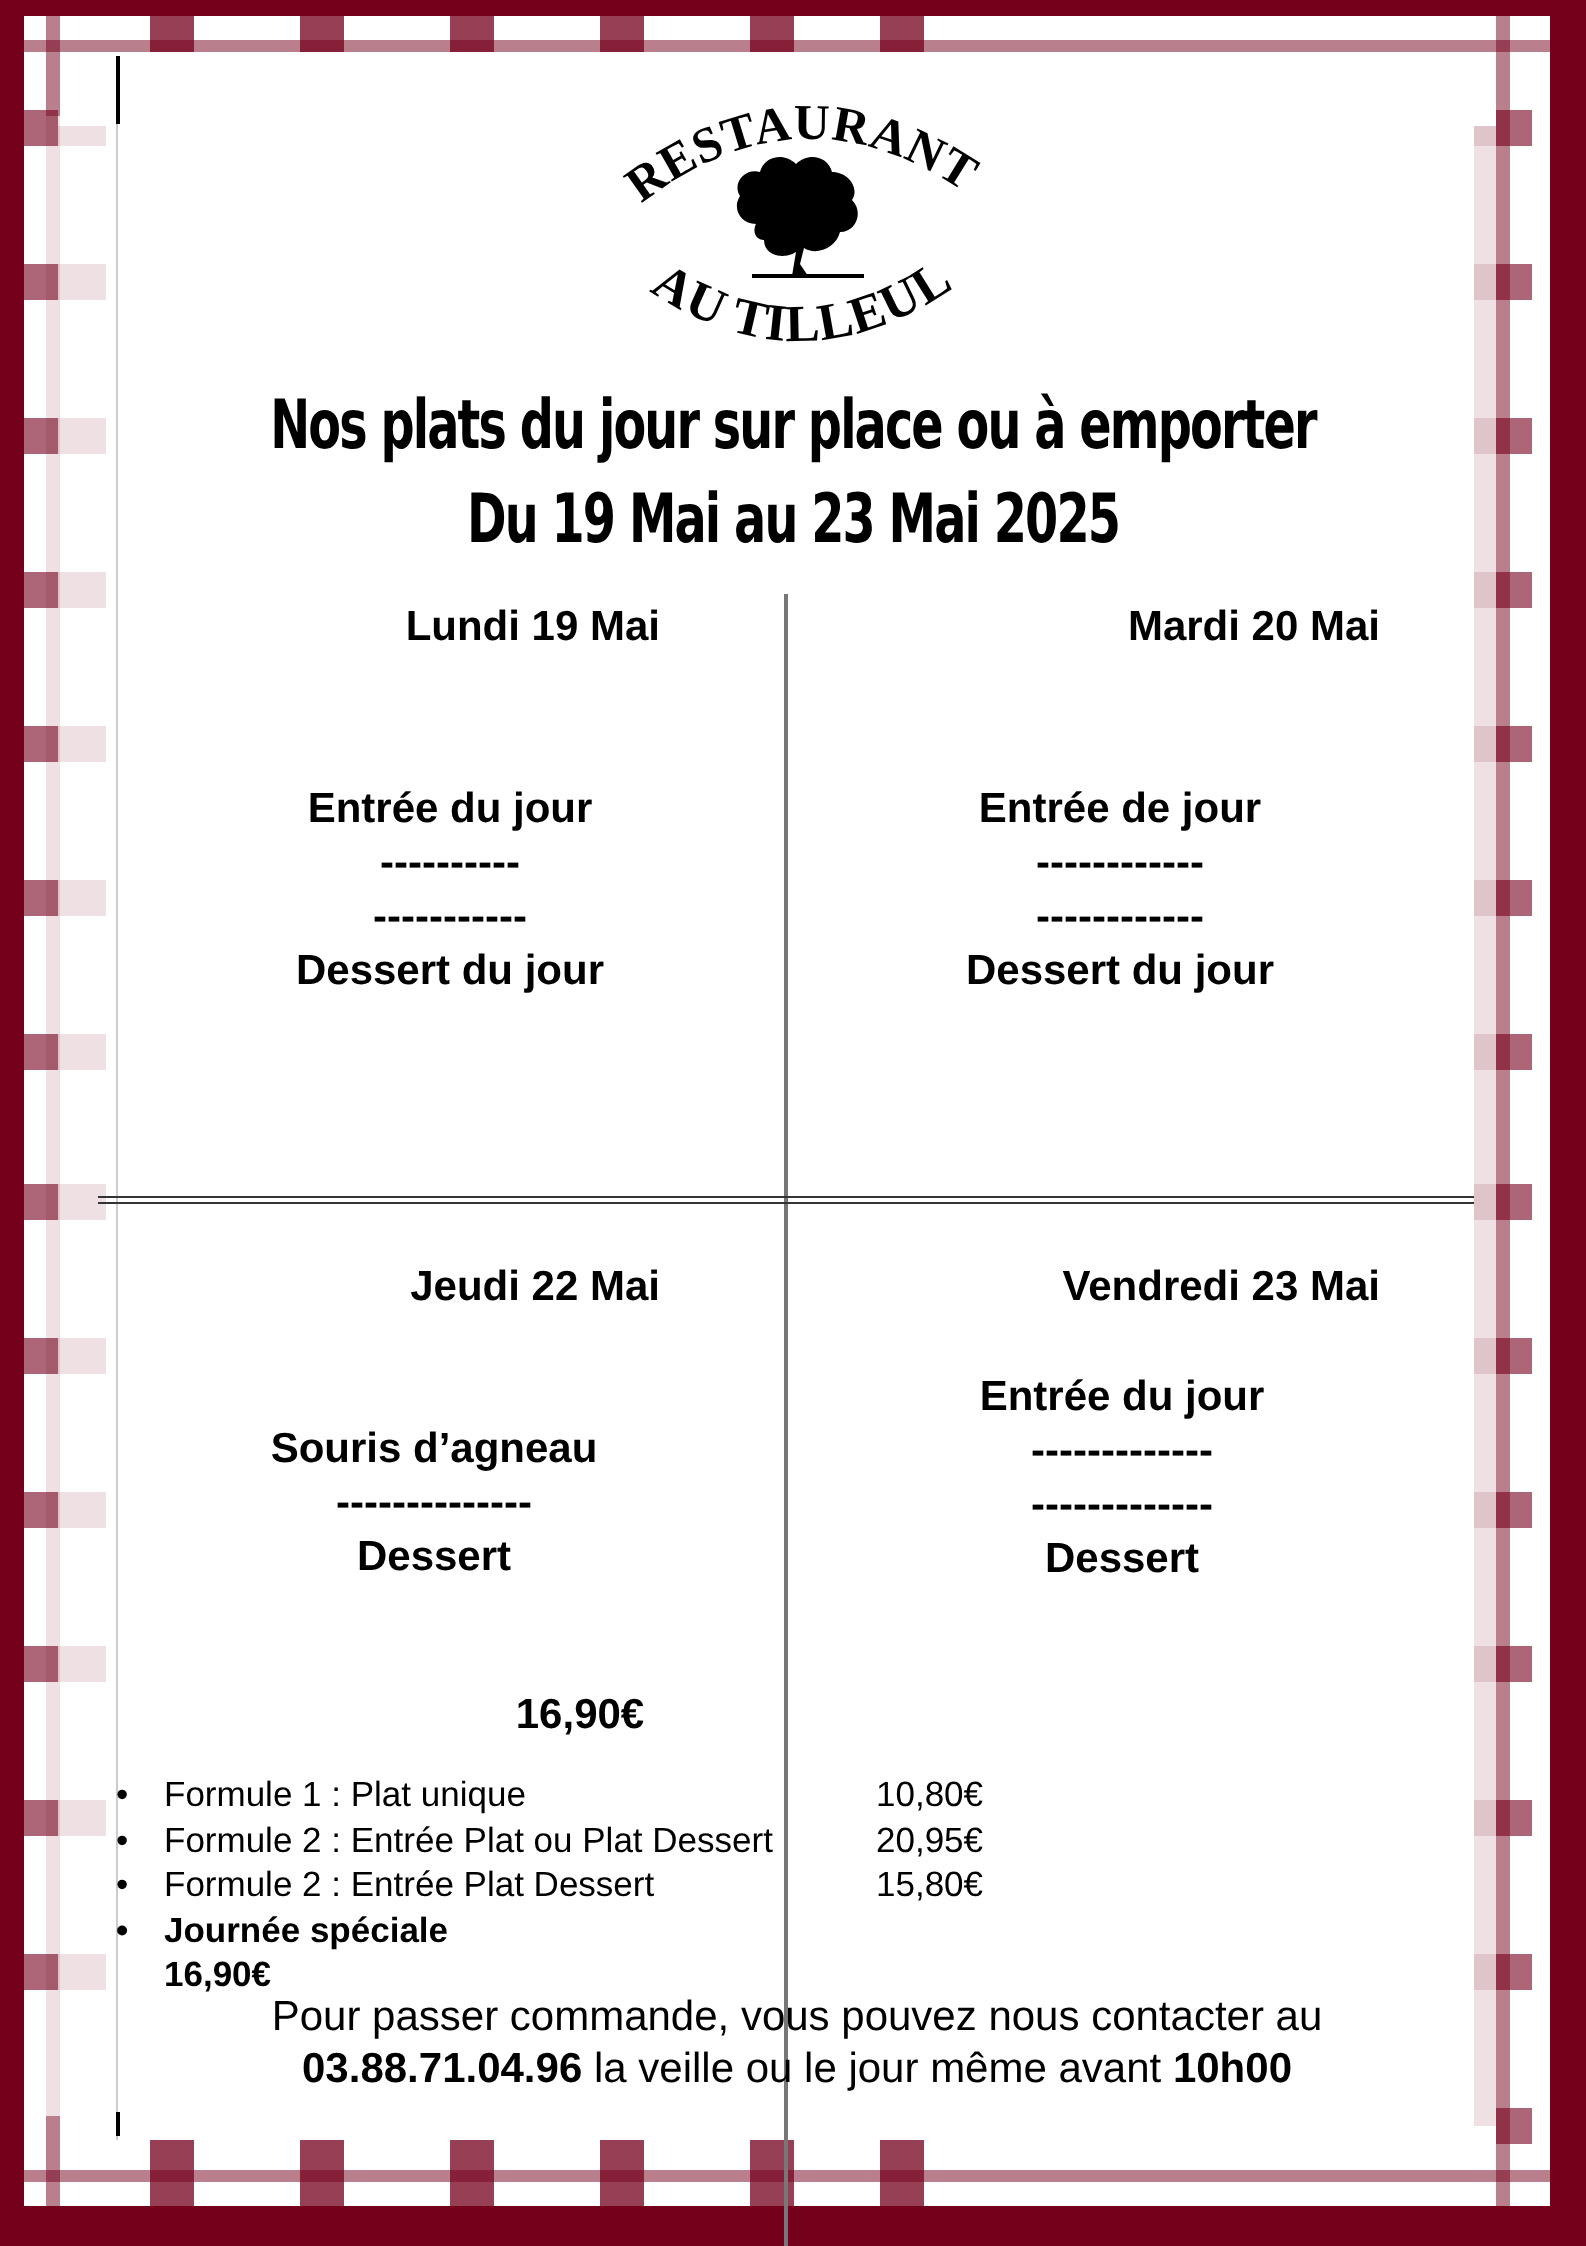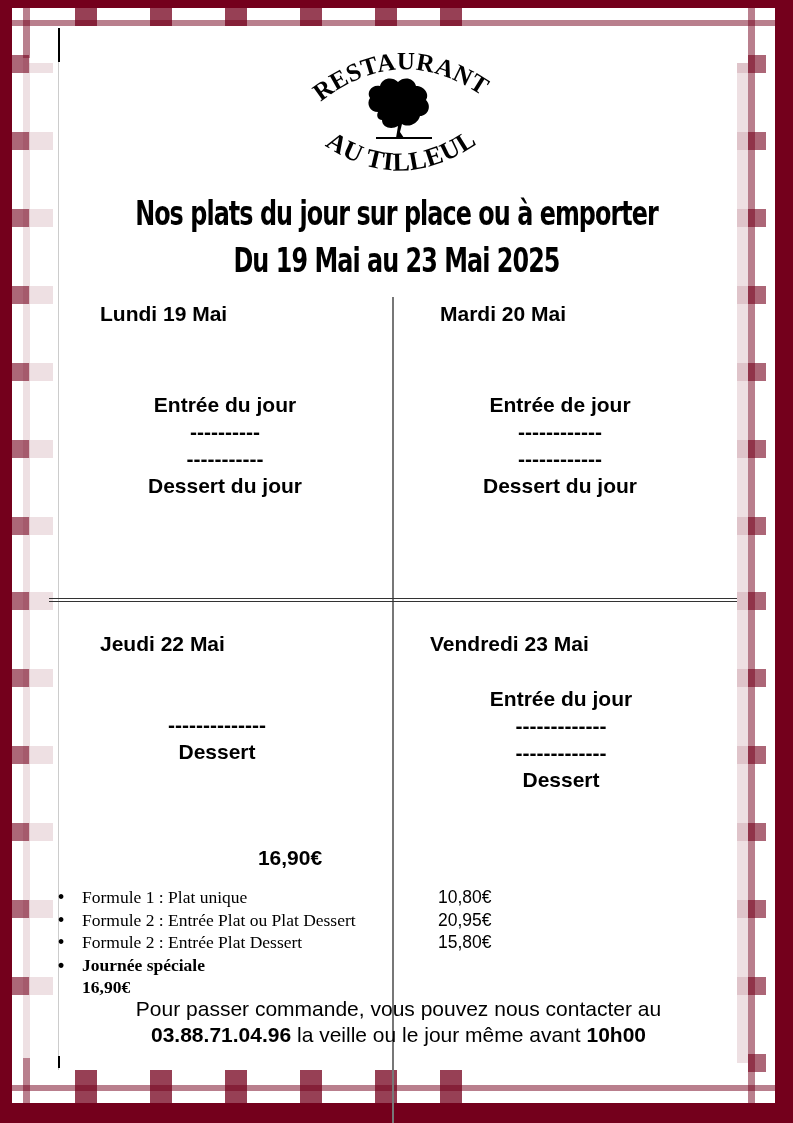--- a/index.html
+++ b/index.html
@@ -35,28 +35,28 @@
     transform: scaleX(0.78); transform-origin: center;
   }
   .title.l1 { top: 193px; font-size: 34px; }
   .title.l2 { top: 240px; font-size: 34px; }
 
   .vline { position: absolute; left: 392px; top: 297px; width: 2px; height: 826px; background: #777; }
   .hline { position: absolute; left: 49px; top: 598px; width: 688px; height: 4px;
            border-top: 1.5px solid #333; border-bottom: 1.5px solid #333; box-sizing: border-box; }
 
   .cell { position: absolute; text-align: center; font-weight: bold; font-size: 21px; line-height: 27px; }
-  .day { position: absolute; font-weight: bold; font-size: 21px; text-align: left; }
+  .day { position: absolute; font-weight: bold; font-size: 21px; text-align: right; }
 
   .price-main { position: absolute; left: 230px; top: 846px; width: 120px; text-align: center; font-weight: bold; font-size: 21px; }
 
   .formulas { position: absolute; left: 58px; top: 886px; font-size: 17.5px; line-height: 22.5px; }
   .formula-row { position: relative; height: 22.5px; white-space: nowrap; }
   .bullet { position: absolute; left: 0; top: 0; }
-  .f-label { position: absolute; left: 24px; top: 0; font-family: Liberation Serif, serif; }
+  .f-label { position: absolute; left: 24px; top: 0; }
   .f-price { position: absolute; left: 380px; top: 0; }
   .bold { font-weight: bold; }
 
   .contact { position: absolute; left: 0; width: 797px; text-align: center; font-size: 21px; line-height: 27px; }
   .contact.l1 { top: 995px; }
   .contact.l2 { top: 1021px; }
 </style>
 </head>
 <body>
 
@@ -182,20 +182,21 @@
 <div class="day" style="left:440px;top:302px;width:250px;">Mardi 20 Mai</div>
 <div class="cell" style="left:420px;top:391px;width:290px;">
   <div style="margin-left:-10px;">Entrée de jour</div>
   <div style="margin-left:-10px;">------------</div>
   <div style="margin-left:-10px;">------------</div>
   <div style="margin-left:-10px;">Dessert du jour</div>
 </div>
 
 <div class="day" style="left:100px;top:632px;width:230px;">Jeudi 22 Mai</div>
 <div class="cell" style="left:82px;top:711px;width:270px;">
+  <div>Souris d’agneau</div>
   <div>--------------</div>
   <div>Dessert</div>
 </div>
 
 <div class="day" style="left:430px;top:632px;width:260px;">Vendredi 23 Mai</div>
 <div class="cell" style="left:425px;top:685px;width:272px;">
   <div>Entrée du jour</div>
   <div>-------------</div>
   <div>-------------</div>
   <div>Dessert</div>

